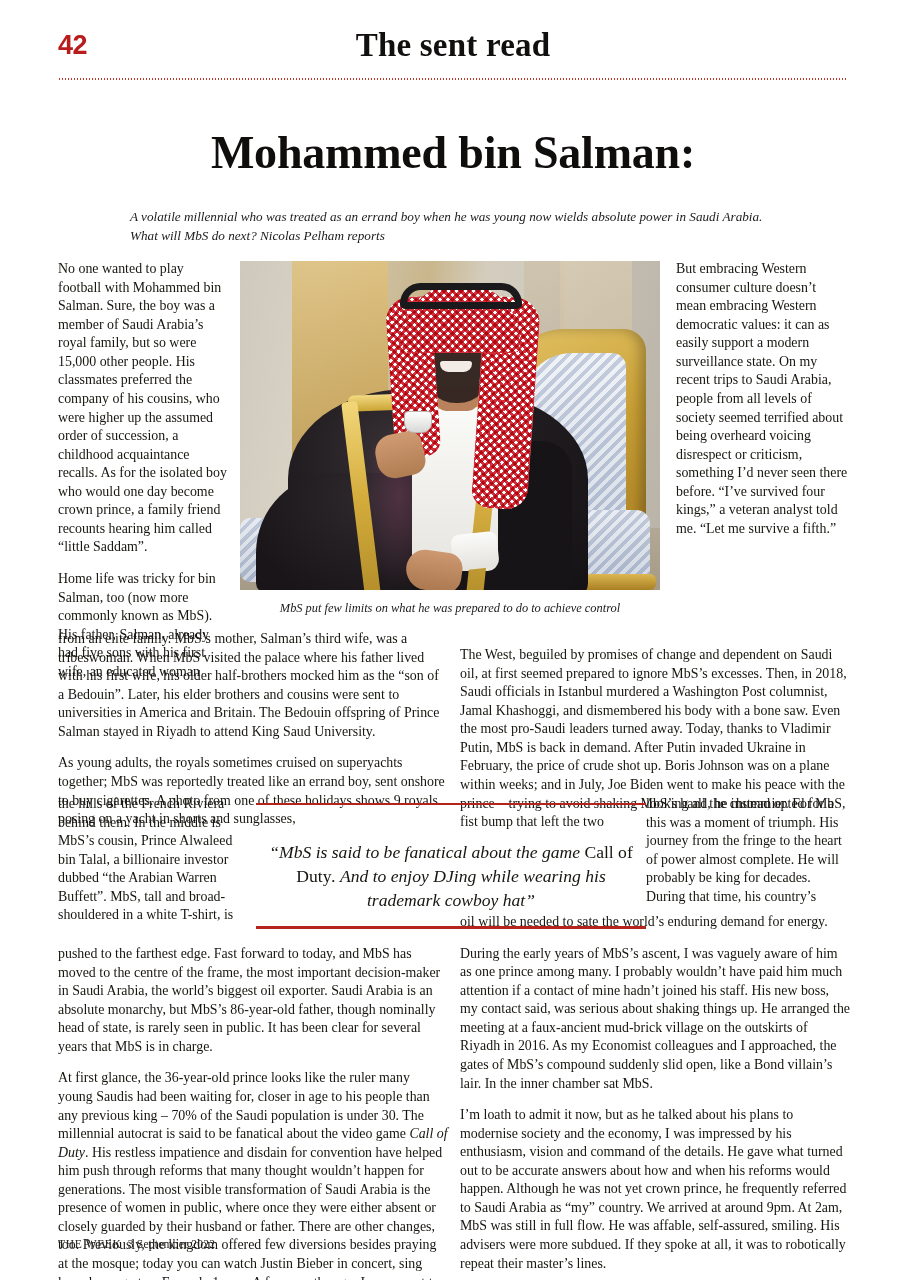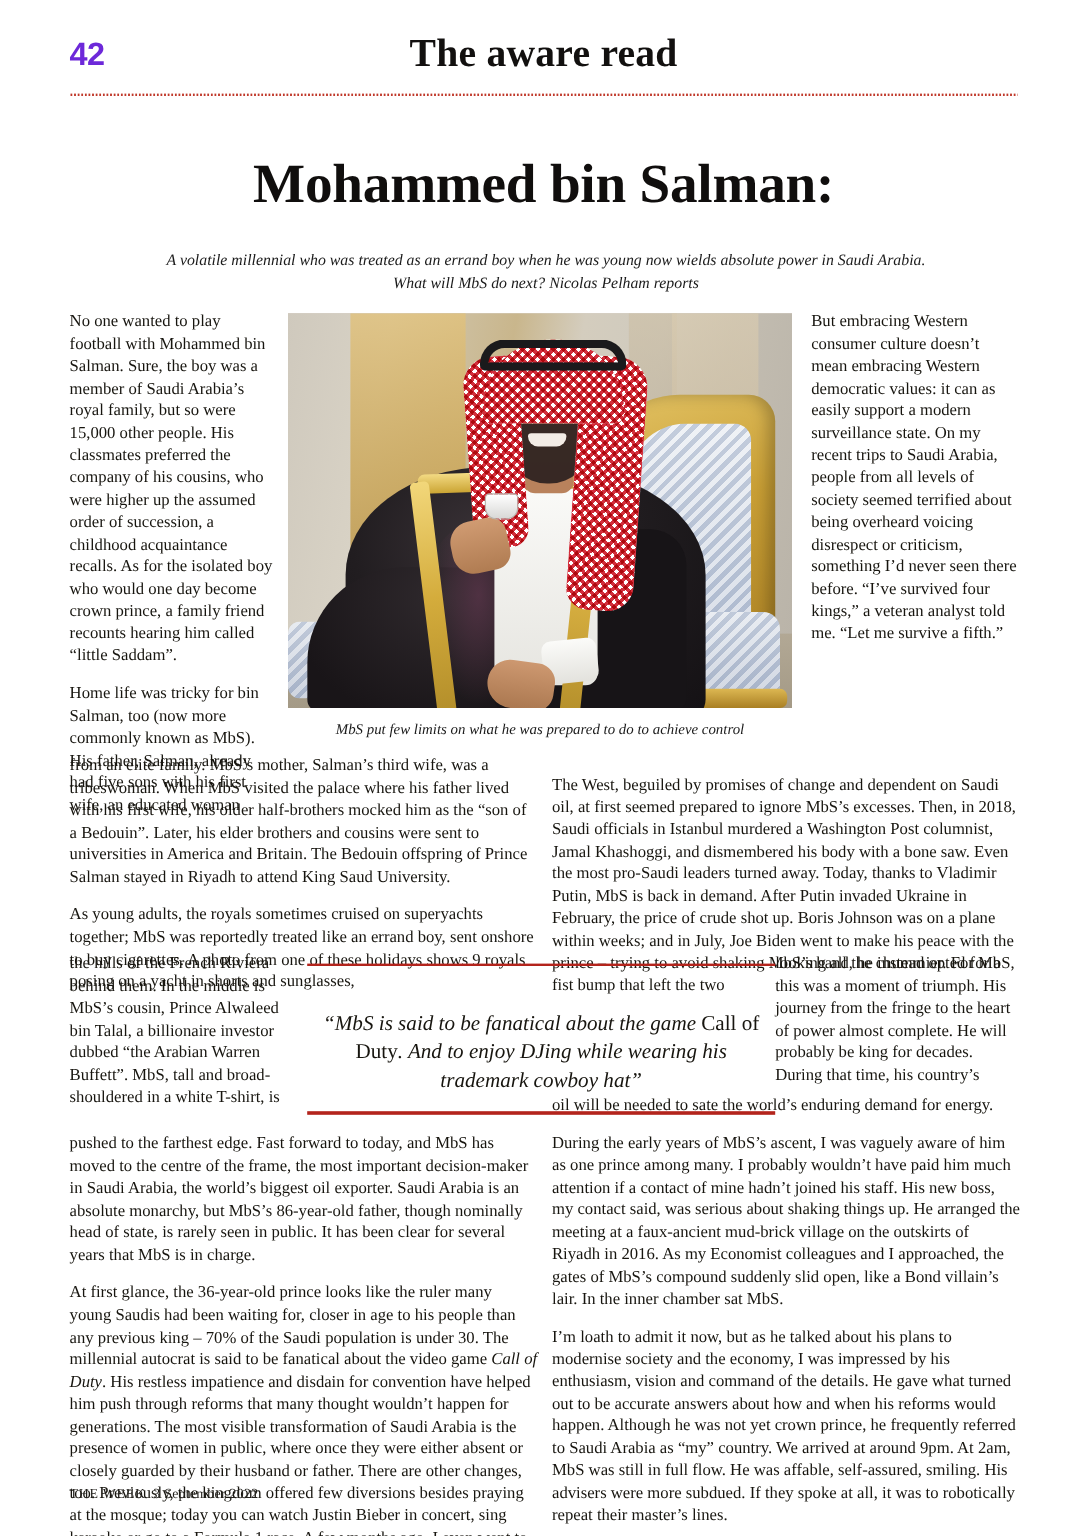--- a/index.html
+++ b/index.html
@@ -30,21 +30,21 @@
     width: 790px;
     height: 52px;
   }
   .folio {
     position: absolute;
     left: 0;
     top: 6px;
     font-family: "Liberation Sans", "DejaVu Sans", sans-serif;
     font-size: 27px;
     font-weight: 700;
-    color: #6d28d9;
+    color: #b91c1c;
     letter-spacing: -0.5px;
     line-height: 1;
   }
   .section-title {
     position: absolute;
     left: 0;
     right: 0;
     top: 0;
     text-align: center;
     font-family: "Liberation Serif", "DejaVu Serif", serif;
@@ -76,21 +76,20 @@
     font-weight: 700;
     line-height: 1.14;
     letter-spacing: -0.2px;
     color: #100e0d;
   }
   .standfirst {
     position: absolute;
     left: 130px;
     top: 208px;
     width: 650px;
-    text-align: center;
     font-style: italic;
     font-size: 13.2px;
     line-height: 1.42;
     color: #1a1a1a;
   }
 
   
   .col-left-top {
     position: absolute;
     left: 58px;
@@ -411,21 +410,21 @@
     transform: rotate(-6deg);
   }
 </style>
 </head>
 <body>
 
 <div class="page">
 
   <div class="masthead">
     <div class="folio">42</div>
-    <div class="section-title">The aware read</div>
+    <div class="section-title">The sent read</div>
   </div>
   <div class="dotted-rule"></div>
 
   <h1 class="headline">
     <span>Mohammed bin Salman:</span><br>
   </h1>
   <div class="standfirst">A volatile millennial who was treated as an errand boy when he was young now wields absolute power in Saudi Arabia. What will MbS do next? Nicolas Pelham reports</div>
 
   <div class="col-left-top">
     <p class="body narrow">No one wanted to play football with Mohammed bin Salman. Sure, the boy was a member of Saudi Arabia’s royal family, but so were 15,000 other people. His classmates preferred the company of his cousins, who were higher up the assumed order of succession, a childhood acquaintance recalls. As for the isolated boy who would one day become crown prince, a family friend recounts hearing him called “little Saddam”.</p>

